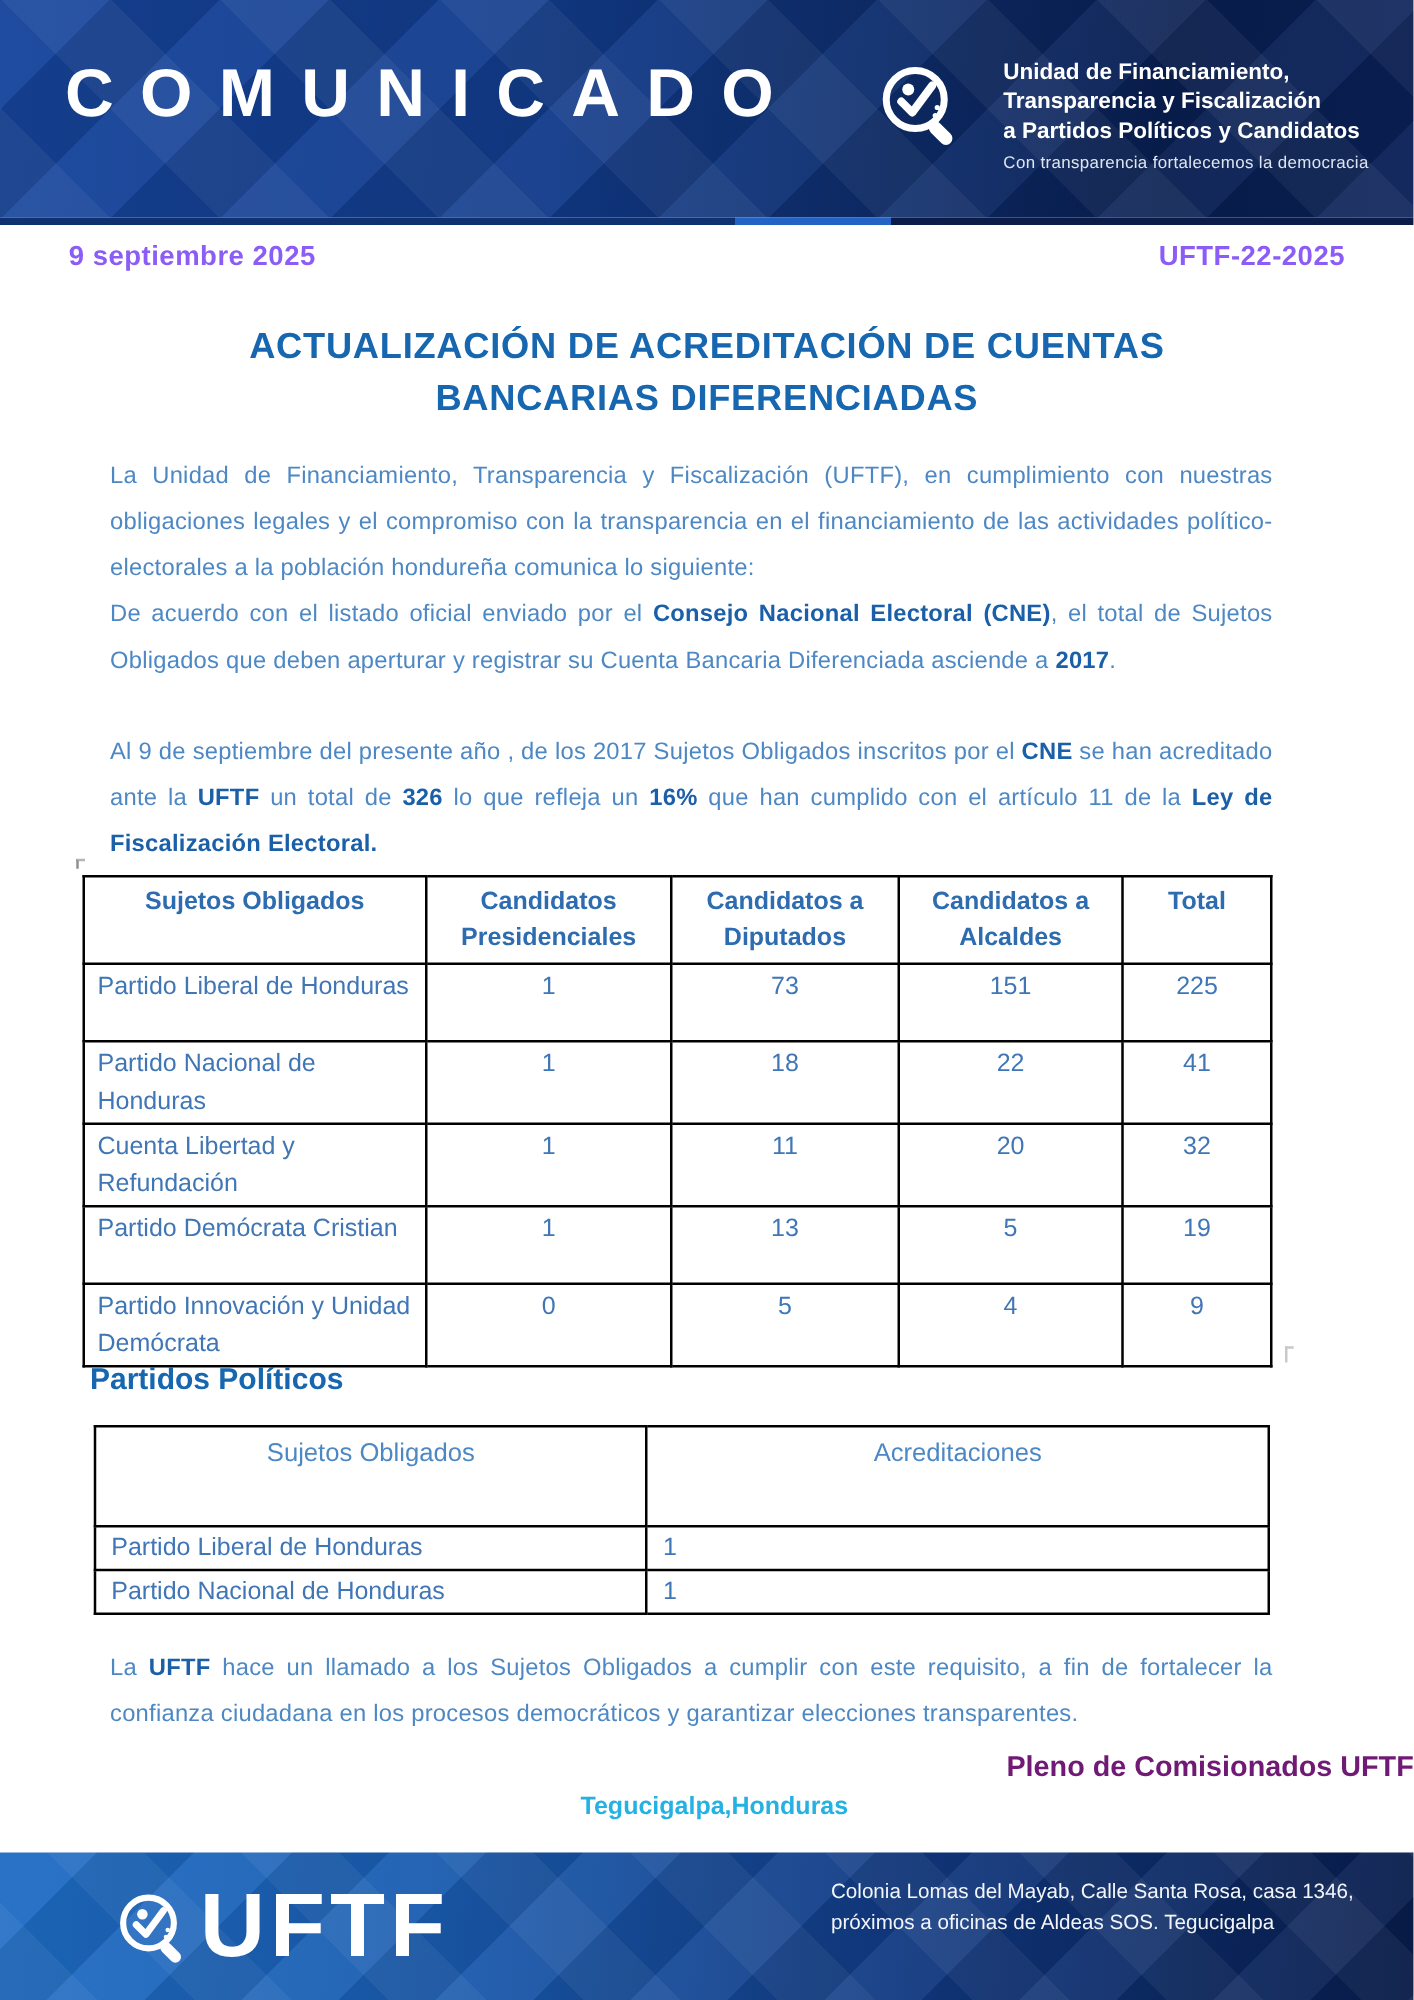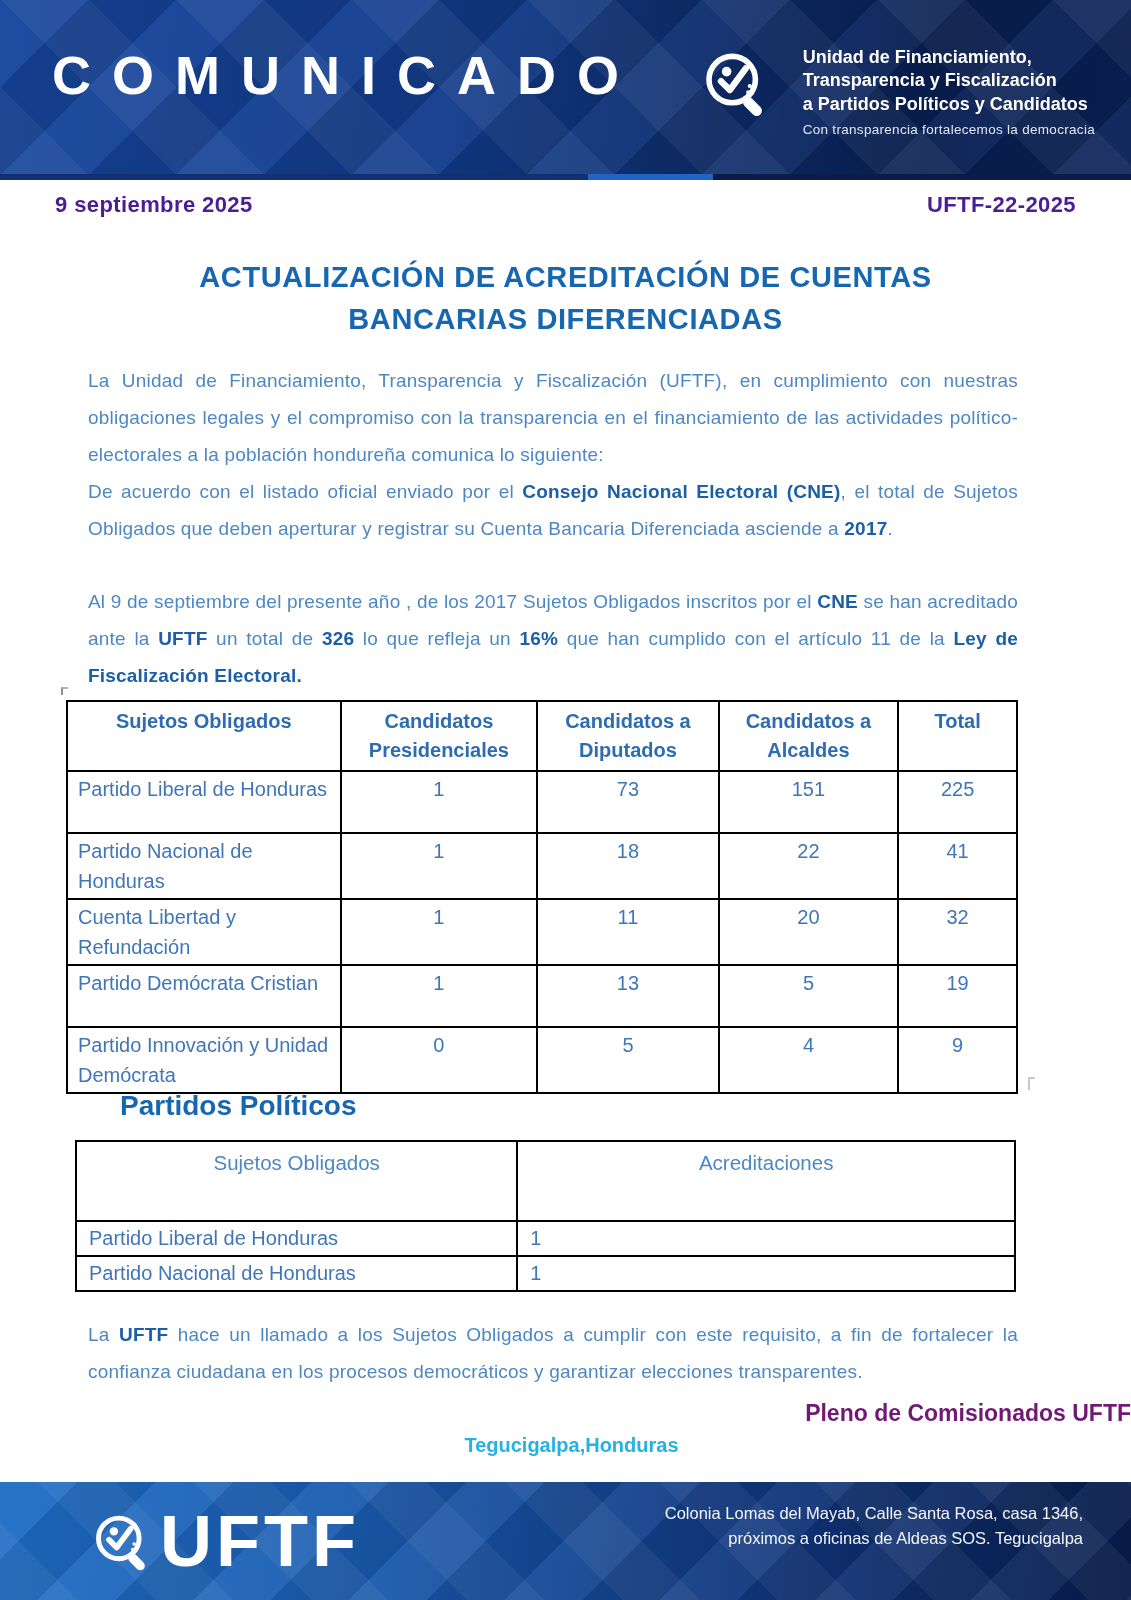--- a/index.html
+++ b/index.html
@@ -29,21 +29,21 @@
 
   .strip {
     position:absolute; top:174px; left:0; width:100%; height:6px;
     background:linear-gradient(90deg,#10316f 0 52%, #2363c4 52% 63%, #0a1c47 63% 100%);
   }
 
   
   .meta-row {
     position:absolute; top:192px; left:55px; right:55px;
     display:flex; justify-content:space-between;
-    color:#4c1d95; font-weight:bold; font-size:22px; letter-spacing:0.4px;
+    color:#8b5cf6; font-weight:bold; font-size:22px; letter-spacing:0.4px;
   }
 
   
   .doc-title {
     position:absolute; top:256px; left:0; width:100%; text-align:center;
     color:#1767b0; font-weight:bold; font-size:29px; line-height:1.45;
     letter-spacing:0.6px; white-space:pre-line;
   }
 
   
@@ -63,21 +63,21 @@
   .tbl th, .tbl td { border:2px solid #000000; vertical-align:top; }
   #table1 { position:absolute; top:700px; left:66px; width:952px; }
   #table1 th {
     color:#2e6cb0; font-weight:bold; font-size:20px; text-align:center;
     padding:5px 4px; line-height:29px; height:68px;
   }
   #table1 td { color:#4076b6; font-size:20px; line-height:30px; padding:2px 10px; height:62px; }
   #table1 td:not(:first-child) { text-align:center; padding:2px 2px; }
 
   
-  .section-heading { position:absolute; top:1090px; left:72px; color:#1767b0; font-weight:bold; font-size:28px;margin-left:48px; }
+  .section-heading { position:absolute; top:1090px; left:72px; color:#1767b0; font-weight:bold; font-size:24px; }
   #table2 { position:absolute; top:1140px; left:75px; width:941px; }
   #table2 th {
     color:#4d88c4; font-weight:normal; font-size:20.5px; text-align:center;
     padding:6px 4px; line-height:30px; height:80px;
   }
   #table2 td { color:#4076b6; font-size:20px; line-height:29px; padding:2px 12px; height:35px; text-align:left; }
 
   
   .signature1 { position:absolute; top:1400px; left:0; width:100%; text-align:right; color:#701a75; font-weight:bold; font-size:23px; }
   .signature2 { position:absolute; top:1434px; left:0; width:100%; text-align:center; color:#25b2e2; font-weight:bold; font-size:20px;padding-left:12px; }
@@ -86,21 +86,21 @@
   .footer {
     position:absolute; top:1482px; left:0; width:100%; height:118px;
     background:
       repeating-linear-gradient(45deg, rgba(255,255,255,0.05) 0 55px, rgba(255,255,255,0) 55px 110px),
       repeating-linear-gradient(135deg, rgba(255,255,255,0.05) 0 55px, rgba(0,0,0,0.08) 55px 110px),
       linear-gradient(95deg, #1e6cc4 0%, #1a5cb0 30%, #10377e 66%, #081c4b 100%);
   }
   .footer-logo { position:absolute; left:88px; top:16px; display:flex; align-items:center; }
   .footer-logo svg { width:70px; height:70px; margin-top:6px; }
   .footer-logo .uftf { color:#ffffff; font-weight:bold; font-size:72px; letter-spacing:4px; line-height:86px; margin-left:2px; }
-  .footer-right { position:absolute; right:48px; top:19px; text-align:right; color:#f2f5fa; font-size:16.5px; line-height:25px; white-space:pre-line; }
+  .footer-right { position:absolute; right:48px; top:19px; color:#f2f5fa; font-size:16.5px; line-height:25px; white-space:pre-line; }
   .footer-hours { position:absolute; right:48px; bottom:11px; text-align:right; color:#f2f5fa; font-size:16.5px; }
 
   
   .art-tl { position:absolute; top:687px; left:61px; width:7px; height:8px; border-left:2px solid #8f8f8f; border-top:2px solid #b5b5b5; }
   .art-br { position:absolute; top:1077px; left:1028px; width:7px; height:13px; border-left:2px solid #c9c9c9; border-top:2px solid #c9c9c9; }
 </style>
 </head>
 <body>
 
 <div class="page">

